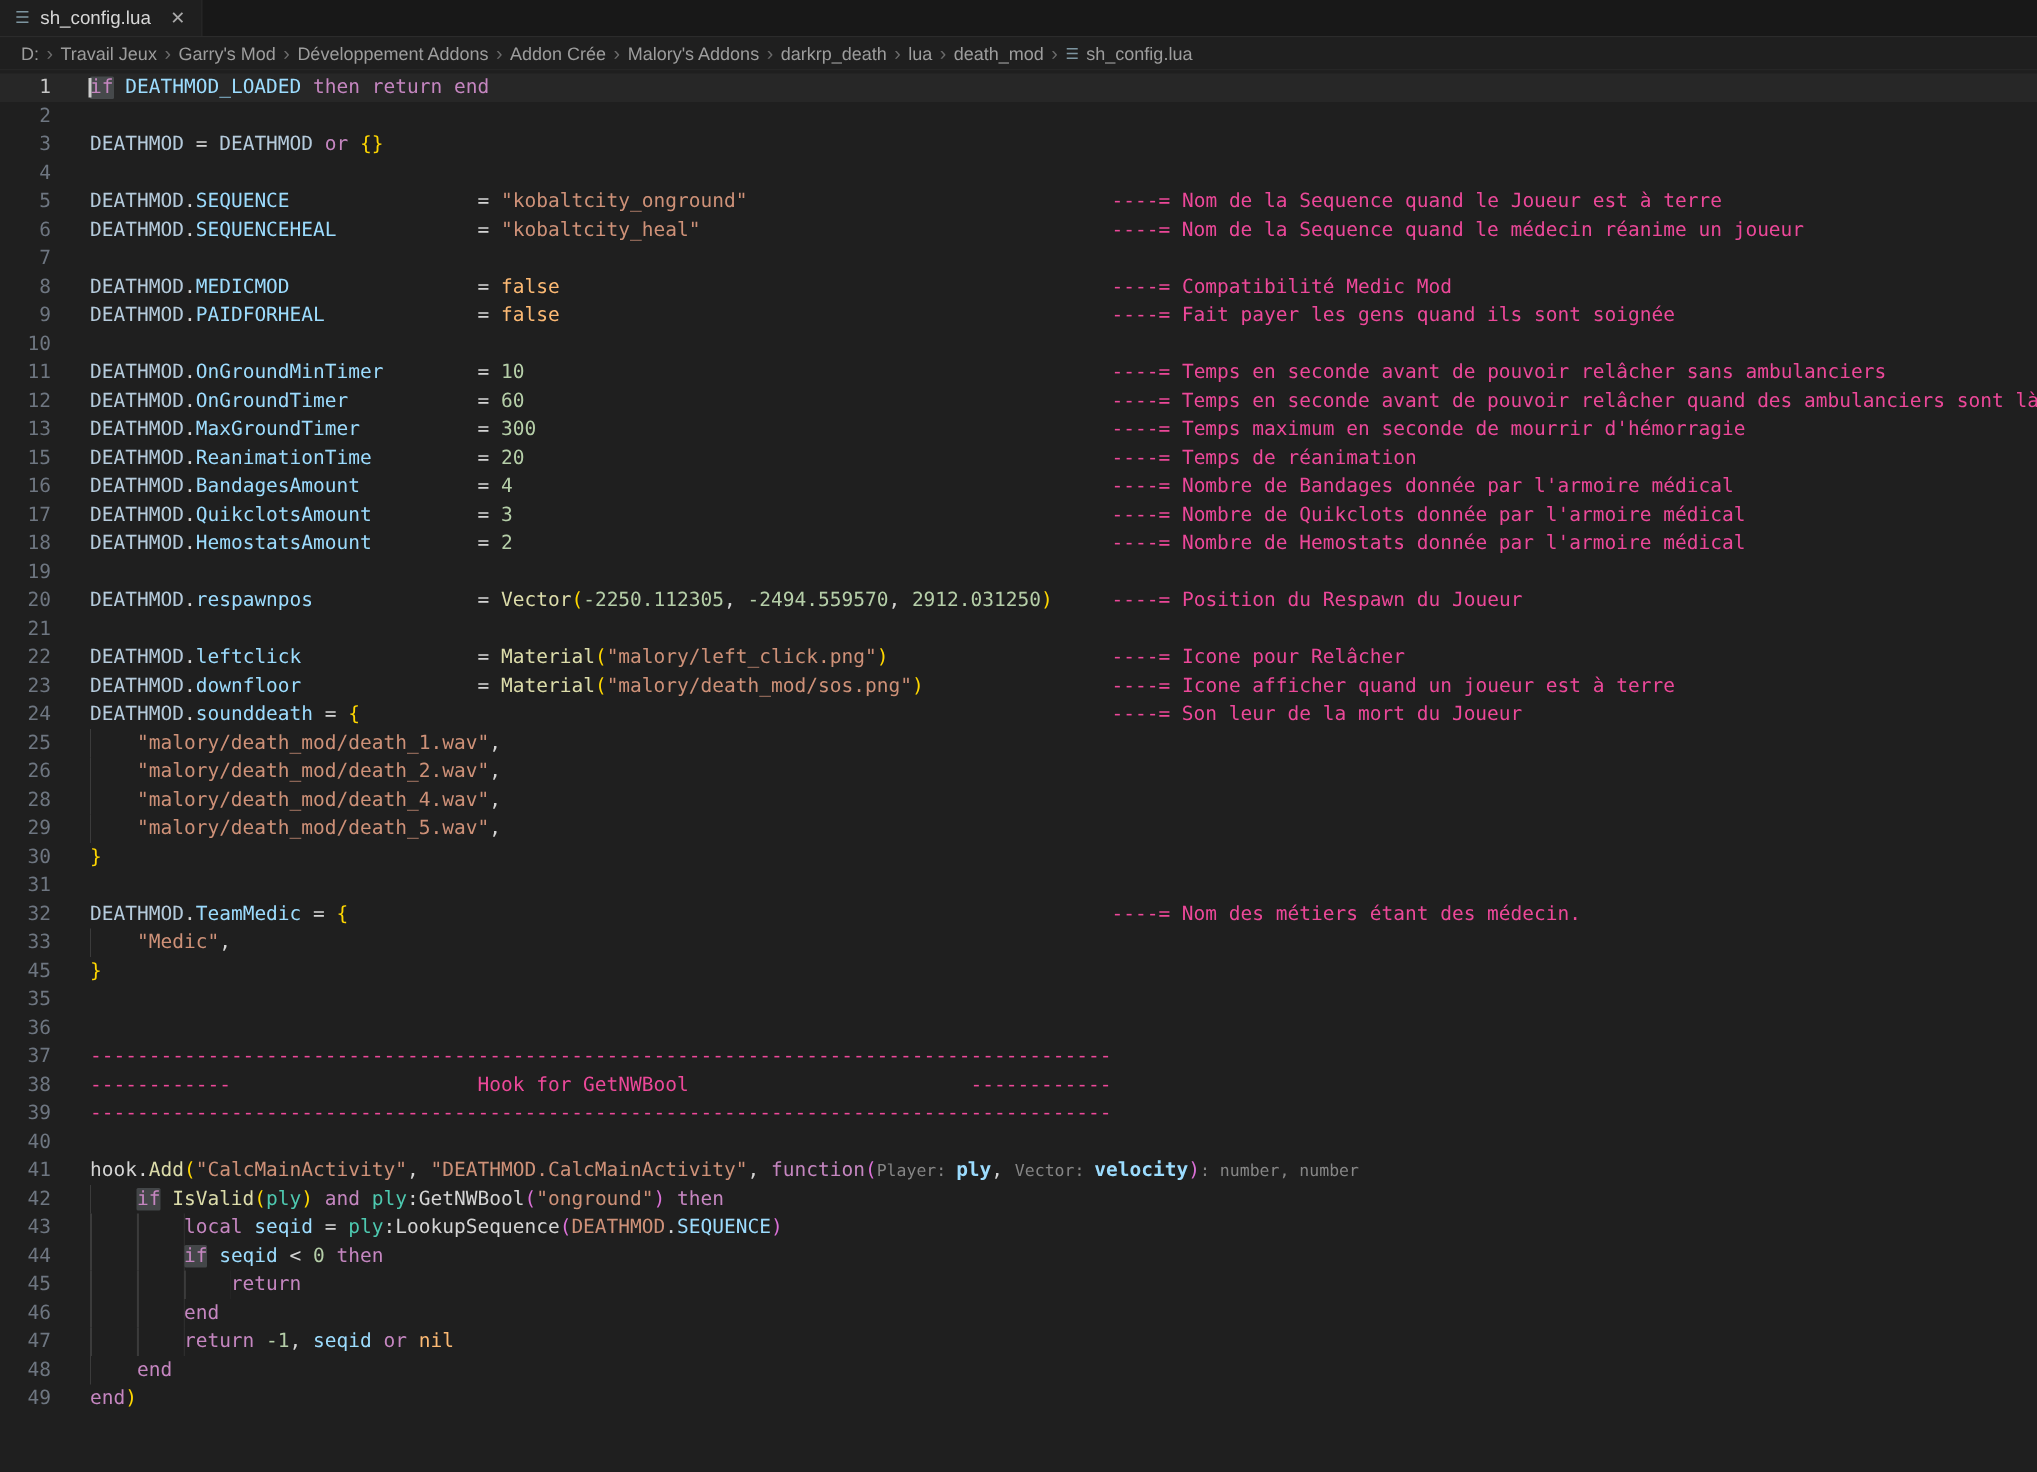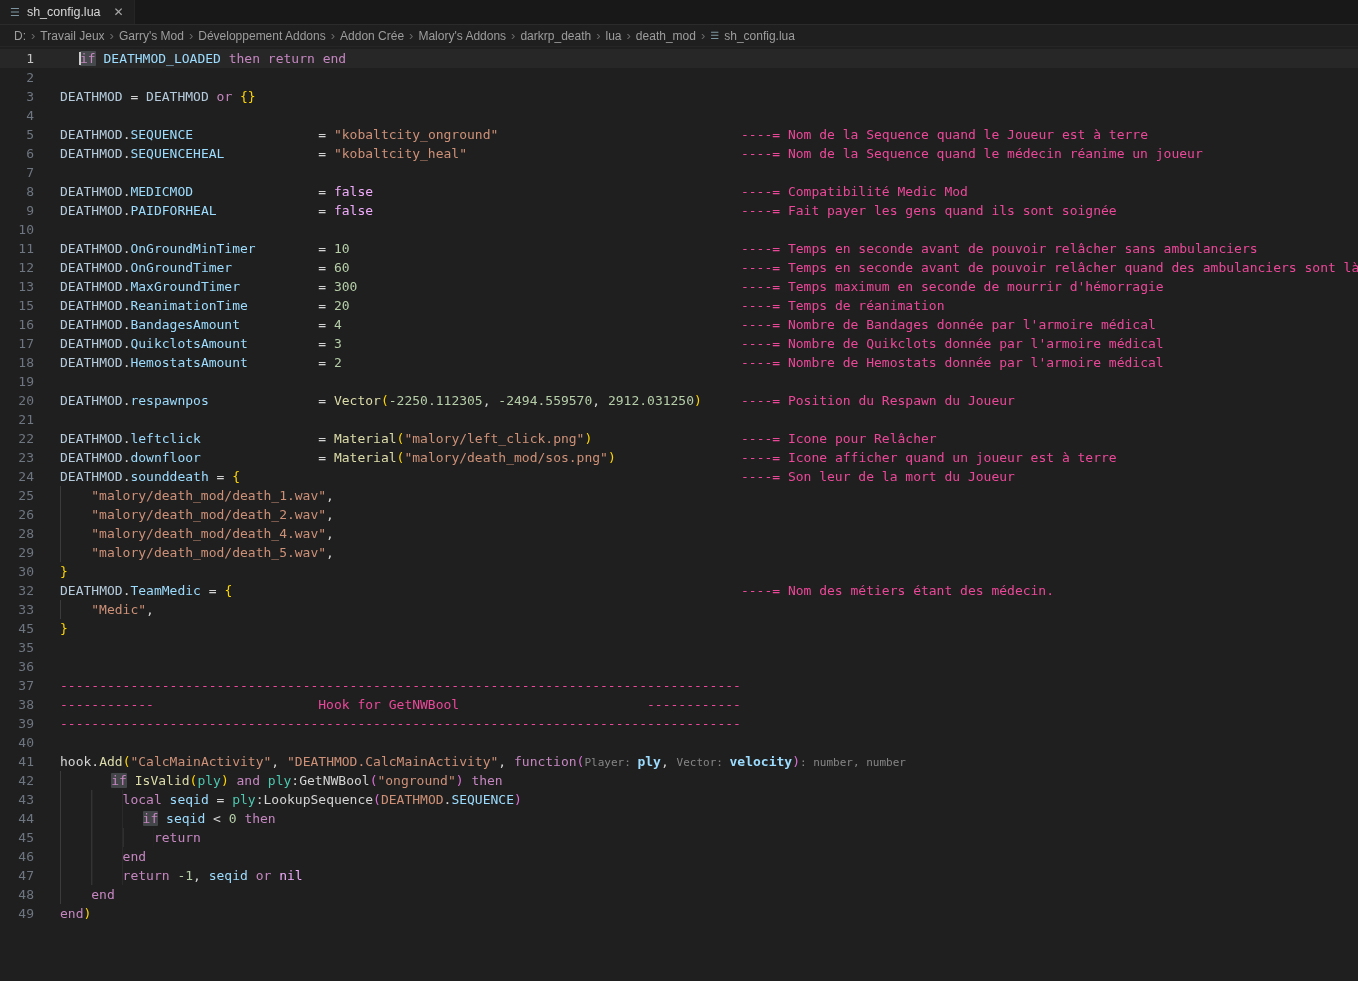--- a/index.html
+++ b/index.html
@@ -37,28 +37,28 @@
     background-size:4ch 100%; background-repeat:repeat-x; }
 
   .s-w    { color:#d4d4d4; }
   .s-kw   { color:#c586c0; }
   .s-str  { color:#ce9178; }
   .s-num  { color:#b5cea8; }
   .s-cmt  { color:#ec4899; }
   .s-prop { color:#9cdcfe; }
   .s-obj  { color:#b5cbdc; }
   .s-fn   { color:#dcdcaa; }
-  .s-b    { color:#f0abfc; }
+  .s-b    { color:#fdba74; }
   .s-teal { color:#4ec9b0; }
   .s-y    { color:#ffd700; }
   .s-pu   { color:#da70d6; }
   .s-param{ color:#9cdcfe; font-weight:bold; }
   .s-inlay{ color:#868686; font-size:11px; }
 
-  .box { background:rgba(92,96,100,0.6); border-radius:1px;margin-left:20px; }
+  .box { background:rgba(92,96,100,0.6); border-radius:1px; }
   .caret { position:relative; }
   .caret::before { content:''; position:absolute; left:-1px; top:1px; bottom:1px;
     width:1.5px; background:#cdcdcd; }
 </style>
 </head>
 <body>
 
 <div class="tabbar">
   <div class="tab">
     <span class="tab-icon">☰</span>
@@ -112,20 +112,21 @@
       <div class="code-line"><span class="gutter">20</span><span class="lc"><span class="s-obj">DEATHMOD</span><span class="s-w">.</span><span class="s-prop">respawnpos</span><span class="s-w">              </span><span class="s-w">= </span><span class="s-fn">Vector</span><span class="s-y">(</span><span class="s-num">-2250.112305</span><span class="s-w">, </span><span class="s-num">-2494.559570</span><span class="s-w">, </span><span class="s-num">2912.031250</span><span class="s-y">)</span><span class="s-w">     </span><span class="s-cmt">----= Position du Respawn du Joueur</span></span></div>
       <div class="code-line"><span class="gutter">21</span><span class="lc"></span></div>
       <div class="code-line"><span class="gutter">22</span><span class="lc"><span class="s-obj">DEATHMOD</span><span class="s-w">.</span><span class="s-prop">leftclick</span><span class="s-w">               </span><span class="s-w">= </span><span class="s-fn">Material</span><span class="s-y">(</span><span class="s-str">"malory/left_click.png"</span><span class="s-y">)</span><span class="s-w">                   </span><span class="s-cmt">----= Icone pour Relâcher</span></span></div>
       <div class="code-line"><span class="gutter">23</span><span class="lc"><span class="s-obj">DEATHMOD</span><span class="s-w">.</span><span class="s-prop">downfloor</span><span class="s-w">               </span><span class="s-w">= </span><span class="s-fn">Material</span><span class="s-y">(</span><span class="s-str">"malory/death_mod/sos.png"</span><span class="s-y">)</span><span class="s-w">                </span><span class="s-cmt">----= Icone afficher quand un joueur est à terre</span></span></div>
       <div class="code-line"><span class="gutter">24</span><span class="lc"><span class="s-obj">DEATHMOD</span><span class="s-w">.</span><span class="s-prop">sounddeath</span><span class="s-w"> = </span><span class="s-y">{</span><span class="s-w">                                                                </span><span class="s-cmt">----= Son leur de la mort du Joueur</span></span></div>
       <div class="code-line"><span class="gutter">25</span><span class="lc"><span class="ind" style="width: 4ch;"></span><span class="s-str">"malory/death_mod/death_1.wav"</span><span class="s-w">,</span></span></div>
       <div class="code-line"><span class="gutter">26</span><span class="lc"><span class="ind" style="width: 4ch;"></span><span class="s-str">"malory/death_mod/death_2.wav"</span><span class="s-w">,</span></span></div>
       <div class="code-line"><span class="gutter">28</span><span class="lc"><span class="ind" style="width: 4ch;"></span><span class="s-str">"malory/death_mod/death_4.wav"</span><span class="s-w">,</span></span></div>
       <div class="code-line"><span class="gutter">29</span><span class="lc"><span class="ind" style="width: 4ch;"></span><span class="s-str">"malory/death_mod/death_5.wav"</span><span class="s-w">,</span></span></div>
       <div class="code-line"><span class="gutter">30</span><span class="lc"><span class="s-y">}</span></span></div>
+      <div class="code-line"><span class="gutter">31</span><span class="lc"></span></div>
       <div class="code-line"><span class="gutter">32</span><span class="lc"><span class="s-obj">DEATHMOD</span><span class="s-w">.</span><span class="s-prop">TeamMedic</span><span class="s-w"> = </span><span class="s-y">{</span><span class="s-w">                                                                 </span><span class="s-cmt">----= Nom des métiers étant des médecin.</span></span></div>
       <div class="code-line"><span class="gutter">33</span><span class="lc"><span class="ind" style="width: 4ch;"></span><span class="s-str">"Medic"</span><span class="s-w">,</span></span></div>
       <div class="code-line"><span class="gutter">45</span><span class="lc"><span class="s-y">}</span></span></div>
       <div class="code-line"><span class="gutter">35</span><span class="lc"></span></div>
       <div class="code-line"><span class="gutter">36</span><span class="lc"></span></div>
       <div class="code-line"><span class="gutter">37</span><span class="lc"><span class="s-cmt">---------------------------------------------------------------------------------------</span></span></div>
       <div class="code-line"><span class="gutter">38</span><span class="lc"><span class="s-cmt">------------</span><span class="s-w">                     </span><span class="s-cmt">Hook for GetNWBool</span><span class="s-w">                        </span><span class="s-cmt">------------</span></span></div>
       <div class="code-line"><span class="gutter">39</span><span class="lc"><span class="s-cmt">---------------------------------------------------------------------------------------</span></span></div>
       <div class="code-line"><span class="gutter">40</span><span class="lc"></span></div>
       <div class="code-line"><span class="gutter">41</span><span class="lc"><span class="s-w">hook</span><span class="s-w">.</span><span class="s-fn">Add</span><span class="s-y">(</span><span class="s-str">"CalcMainActivity"</span><span class="s-w">, </span><span class="s-str">"DEATHMOD.CalcMainActivity"</span><span class="s-w">, </span><span class="s-kw">function</span><span class="s-pu">(</span><span class="s-inlay">Player: </span><span class="s-param">ply</span><span class="s-w">, </span><span class="s-inlay">Vector: </span><span class="s-param">velocity</span><span class="s-pu">)</span><span class="s-inlay">: number, number</span></span></div>

